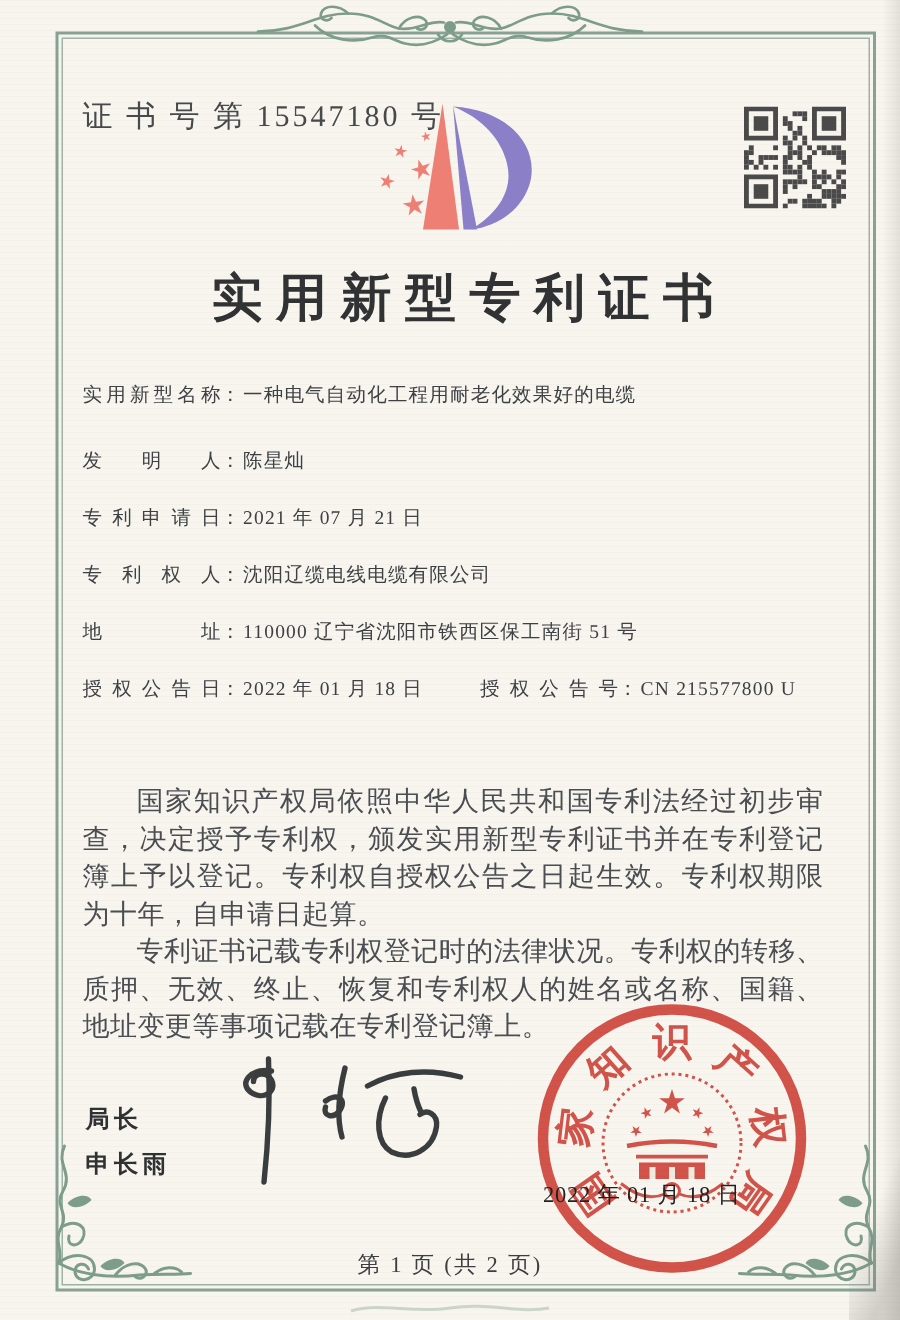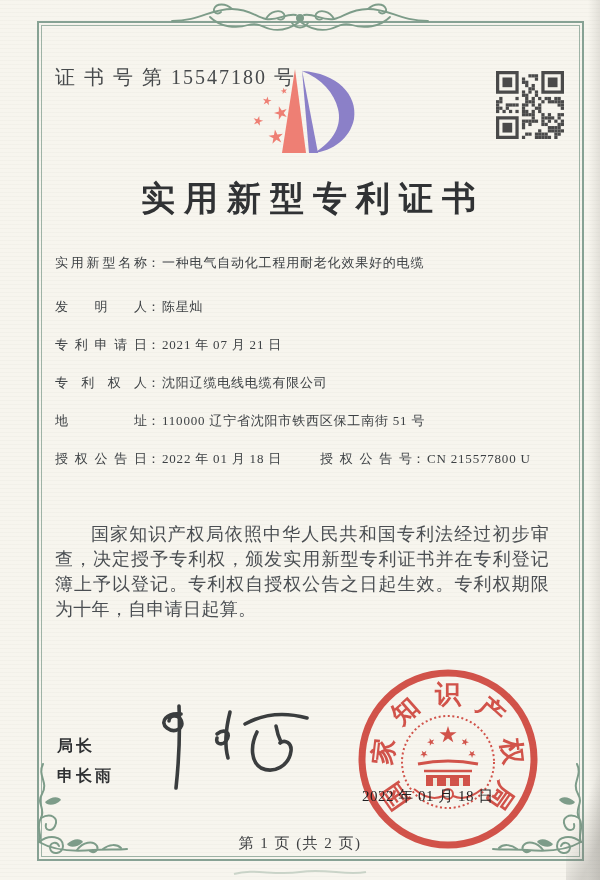--- a/index.html
+++ b/index.html
@@ -308,20 +308,21 @@
     <div class="f-row">
       <span class="f-label">地址</span><span class="f-colon">：</span><span class="f-value">110000 辽宁省沈阳市铁西区保工南街 51 号</span>
     </div>
     <div class="f-row">
       <span class="f-label">授权公告日</span><span class="f-colon">：</span><span class="f-value">2022 年 01 月 18 日</span><span class="f-label f-pair2">授权公告号</span><span class="f-colon">：</span><span class="f-value">CN 215577800 U</span>
     </div>
   </div>
 
   <div class="decree">
     <p>国家知识产权局依照中华人民共和国专利法经过初步审查，决定授予专利权，颁发实用新型专利证书并在专利登记簿上予以登记。专利权自授权公告之日起生效。专利权期限为十年，自申请日起算。</p>
+    <p>专利证书记载专利权登记时的法律状况。专利权的转移、质押、无效、终止、恢复和专利权人的姓名或名称、国籍、地址变更等事项记载在专利登记簿上。</p>
   </div>
 
   <div class="signer signer-title">局长</div>
   <div class="signer signer-name">申长雨</div>
 
   <svg class="signature" viewBox="0 0 190 100">
     <g stroke="#2b2e30" stroke-width="3.6" fill="none" stroke-linecap="round" stroke-linejoin="round" opacity="0.92">
       <path d="M48,14 C34,12 26,22 34,28 C42,34 52,28 48,20 C45,14 36,15 36,21"></path>
       <path d="M46,6 C47,30 46,60 43,88"></path>
       <path d="M84,34 C92,28 99,33 93,41 C89,46 82,44 84,38"></path>

